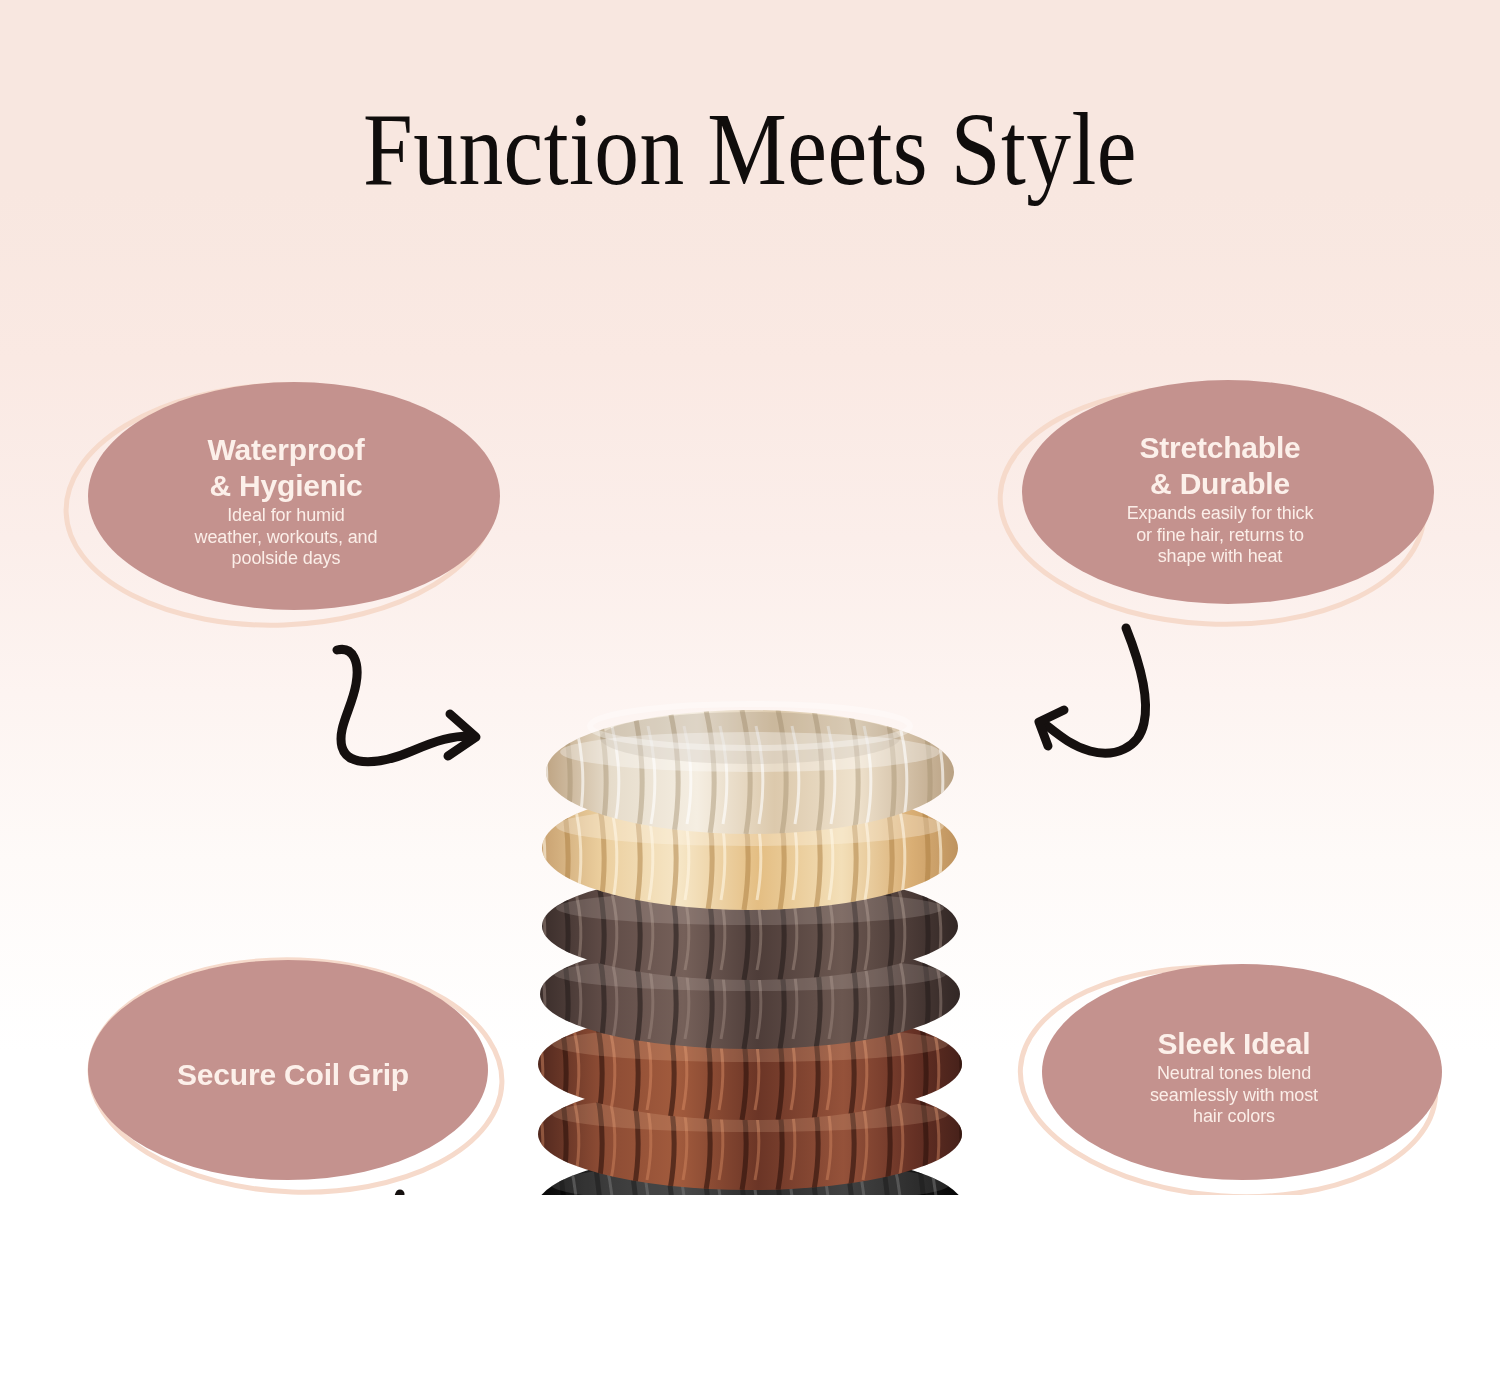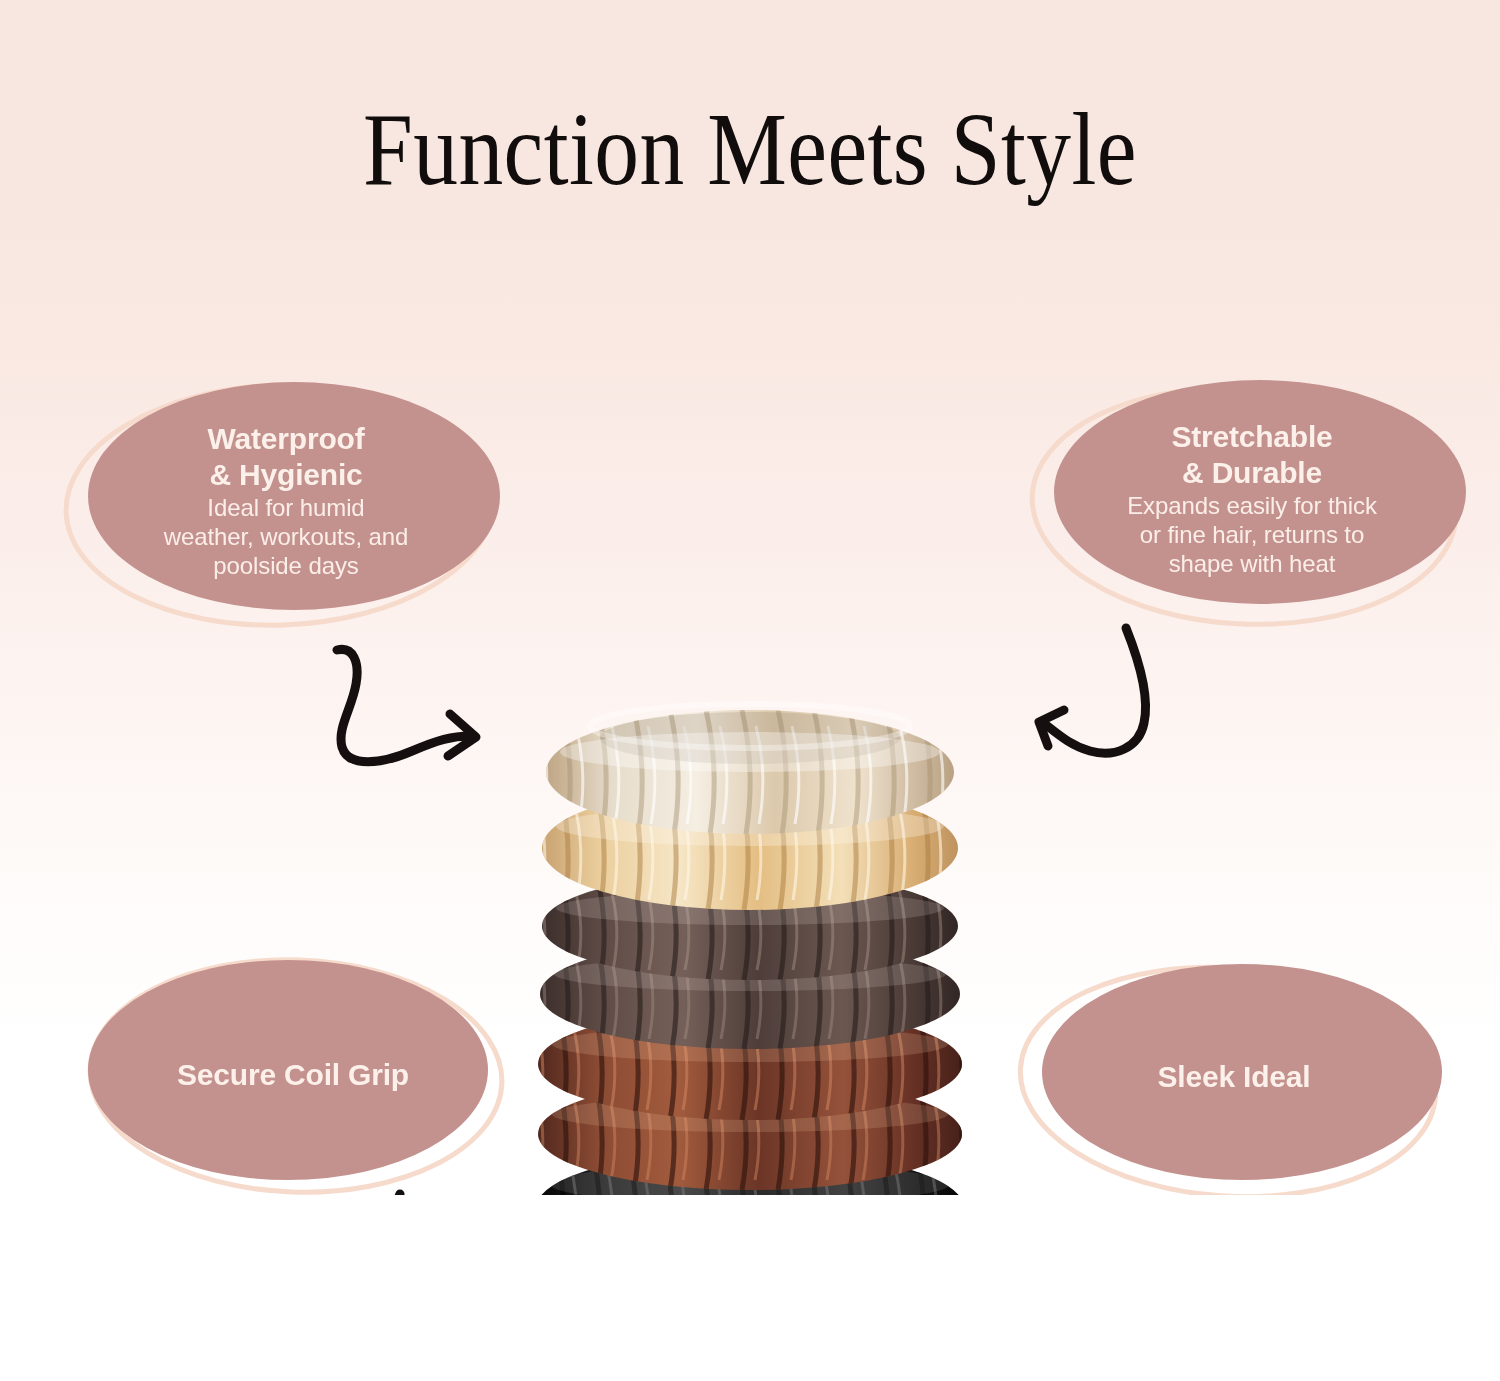--- a/index.html
+++ b/index.html
@@ -69,31 +69,31 @@
   }
   .bubble .bhead {
     font-size: 30px;
     font-weight: 700;
     line-height: 1.18;
     letter-spacing: -0.2px;
     white-space: pre-line;
     color: #fcf0ea;
   }
   .bubble .bbody {
-    font-size: 24px;
+    font-size: 18px;
     font-weight: 400;
     line-height: 1.2;
     letter-spacing: -0.1px;
     white-space: pre-line;
     color: #fbeee8;
     margin-top: 2px;
   }
 
   #bubble-waterproof { left: 62px;  top: 370px; width: 448px; height: 262px; text-decoration: underline; }
-  #bubble-stretch    { left: 1028px; top: 368px; width: 448px; height: 262px; }
+  #bubble-stretch    { left: 996px; top: 368px; width: 448px; height: 262px; }
   #bubble-grip       { left: 78px;  top: 950px; width: 430px; height: 250px; }
   #bubble-sleek      { left: 1016px; top: 952px; width: 436px; height: 250px; }
 
   #bubble-waterproof .btext { padding: 0 52px; }
   #bubble-stretch .btext    { padding: 0 42px; }
   #bubble-grip .btext       { padding: 0 44px; }
   #bubble-sleek .btext      { padding: 0 44px; }
 
   
   .arrow {
@@ -542,20 +542,23 @@
     </div>
   </div>
 
   <div class="bubble" id="bubble-sleek">
     <svg width="436" height="250" viewBox="0 0 436 250">
       <ellipse cx="212" cy="130" rx="208" ry="114" fill="none" stroke="#F6DACB" stroke-width="5" transform="rotate(4 212 130)"></ellipse>
       <ellipse cx="226" cy="120" rx="200" ry="108" fill="#C4928E"></ellipse>
     </svg>
     <div class="btext">
       <div class="bhead">Sleek Ideal</div>
+      <div class="bbody">Neutral tones blend
+seamlessly with most
+hair colors</div>
     </div>
   </div>
 
   <svg class="arrow" id="arrow-tl" width="195" height="145" viewBox="0 0 195 145">
     <g fill="none" stroke="#15100F" stroke-width="9" stroke-linecap="round" stroke-linejoin="round">
       <path d="M25 18 C 41 14, 48 30, 44 52 C 40 76, 25 96, 30 115 C 36 136, 70 132, 100 119 C 126 108, 140 104, 158 104"></path>
       <path d="M138 82 L 164 105 L 136 124"></path>
     </g>
   </svg>
 

